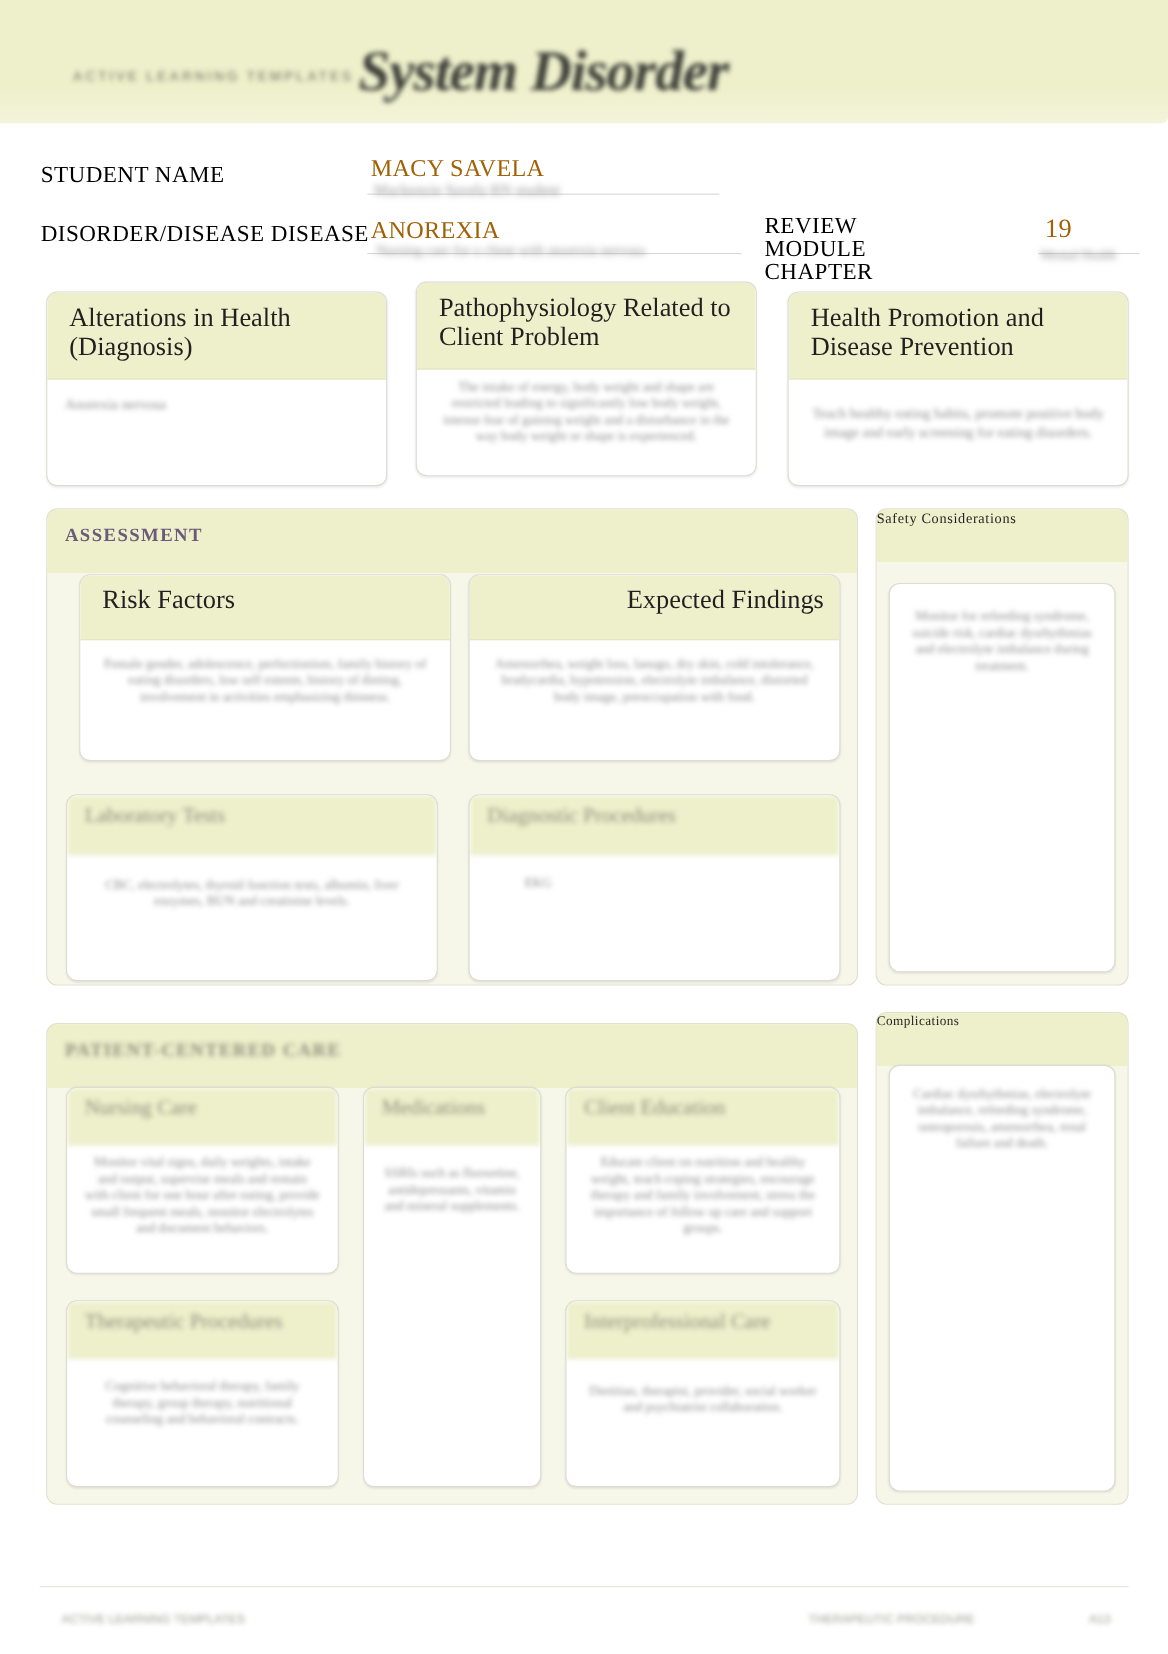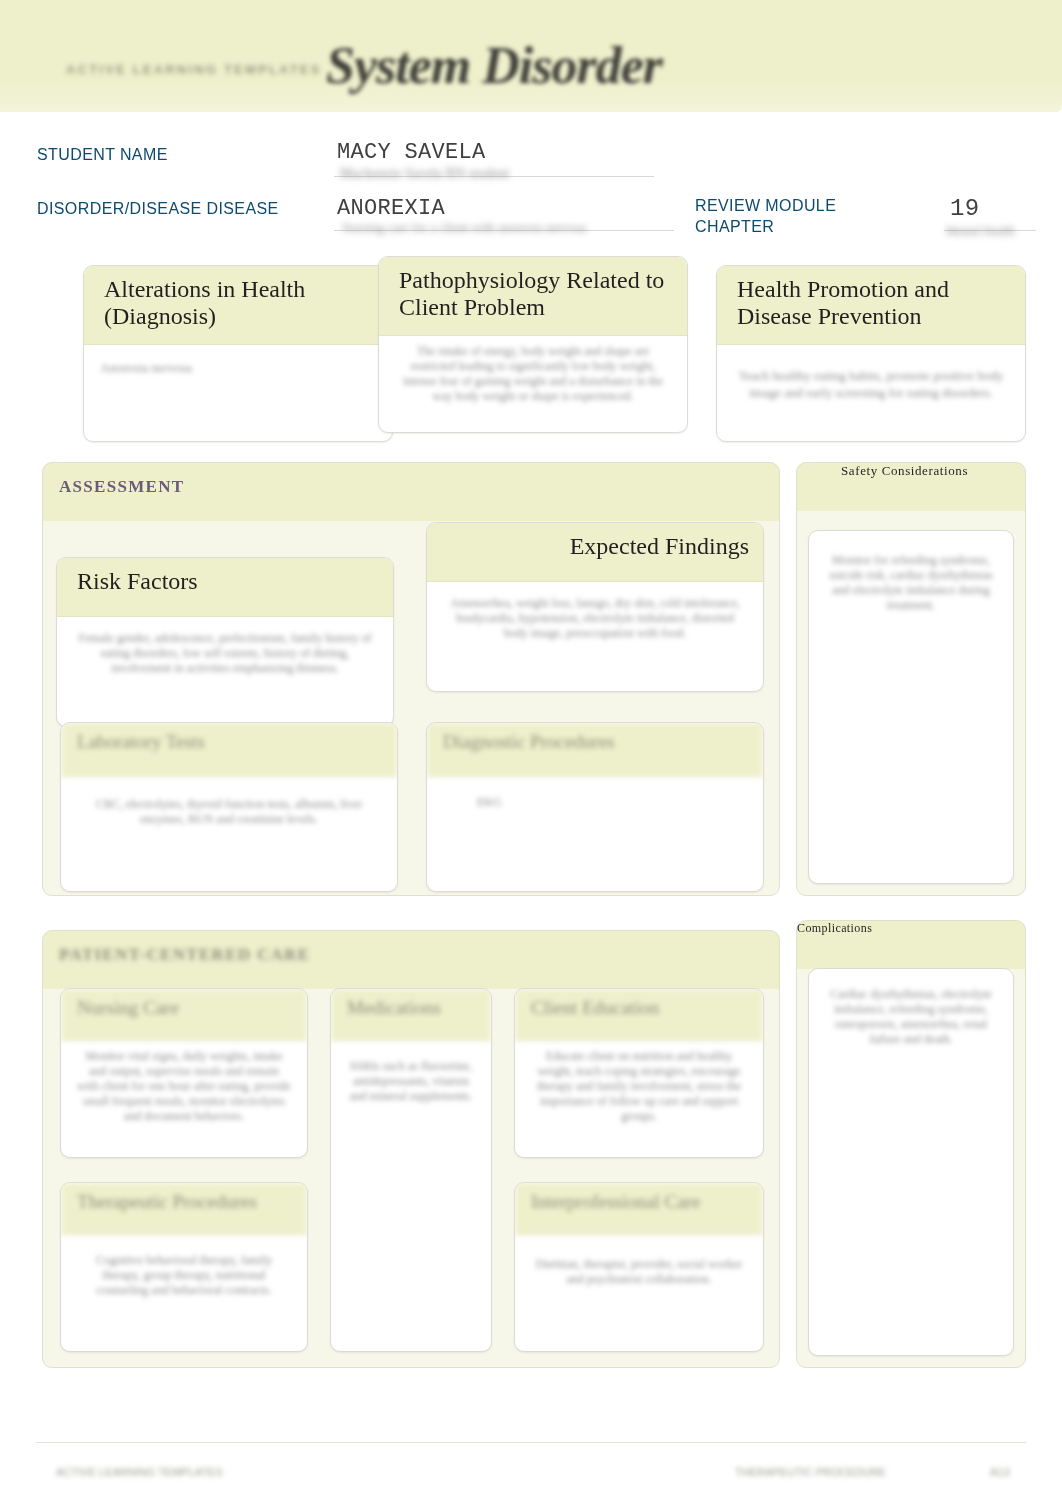--- a/index.html
+++ b/index.html
@@ -31,28 +31,28 @@
     font-family:"Liberation Serif", serif;
     font-style:italic;font-weight:700;
     font-size:52px;letter-spacing:-1px;
     color:#3e3e38;
     filter:blur(2.2px);
     white-space:nowrap;
   }
   
   .lbl{
     position:absolute;
-    font-family:Liberation Sans, sans-serif;
-    font-size:16px;letter-spacing:.4px;
-    color:#0c4a6e;
+    font-family:Liberation Serif, serif;
+    font-size:21px;letter-spacing:.4px;
+    color:#000000;
   }
   .val{
     position:absolute;
-    font-family:Liberation Mono, monospace;
-    font-size:22px;letter-spacing:.3px;color:#404040;
+    font-family:Liberation Serif, serif;
+    font-size:22px;letter-spacing:.3px;color:#a16207;
   }
   .rule{
     position:absolute;height:1px;background:#d8d8d8;
   }
   .redact{
     position:absolute;
     font-family:"Liberation Serif", serif;
     color:#8b8b8b;
     filter:blur(3px);
     white-space:nowrap;
@@ -150,21 +150,21 @@
 <div class="lbl" id="disorder-label">DISORDER/DISEASE DISEASE</div>
 <div class="val" id="disorder-value">ANOREXIA</div>
 <div class="rule" id="disorder-rule"></div>
 <div class="redact" id="disorder-blur">Nursing care for a client with anorexia nervosa</div>
 
 <div class="lbl" id="rm-label">REVIEW MODULE CHAPTER</div>
 <div class="val" id="rm-value">19</div>
 <div class="rule" id="rm-rule"></div>
 <div class="redact" id="rm-blur">Mental Health</div>
 
-<div class="card" style="left:42px;top:265px;width:308px;height:175px;margin-left:41px;">
+<div class="card" style="left:42px;top:265px;width:308px;height:175px;">
   <div class="cap" style="height:56px;">Alterations in Health (Diagnosis)</div>
   <div class="body" style="padding-top:14px;">
     <div class="blurtext left">Anorexia nervosa</div>
   </div>
 </div>
 
 <div class="card" style="left:378px;top:256px;width:308px;height:175px;">
   <div class="cap" style="height:56px;">Pathophysiology Related to Client Problem</div>
   <div class="body" style="padding-top:8px;">
     <div class="blurtext tight">The intake of energy, body weight and shape are restricted leading to significantly low body weight, intense fear of gaining weight and a disturbance in the way body weight or shape is experienced.</div>
@@ -175,21 +175,21 @@
   <div class="cap" style="height:56px;font-family:Liberation Serif, serif;">Health Promotion and Disease Prevention</div>
   <div class="body" style="padding-top:22px;">
     <div class="blurtext">Teach healthy eating habits, promote positive body image and early screening for eating disorders.</div>
   </div>
 </div>
 
 <div class="panel" style="left:42px;top:462px;width:736px;height:432px;">
   <div class="ptitle">ASSESSMENT</div>
 </div>
 
-<div class="card" style="left:56px;top:522px;width:336px;height:168px;margin-top:35px;">
+<div class="card" style="left:72px;top:522px;width:336px;height:168px;">
   <div class="cap" style="height:36px;">Risk Factors</div>
   <div class="body" style="padding-top:14px;">
     <div class="blurtext tight">Female gender, adolescence, perfectionism, family history of eating disorders, low self esteem, history of dieting, involvement in activities emphasizing thinness.</div>
   </div>
 </div>
 
 <div class="card" style="left:426px;top:522px;width:336px;height:168px;">
   <div class="cap" style="height:36px;text-align:right;">Expected Findings</div>
   <div class="body" style="padding-top:14px;">
     <div class="blurtext tight">Amenorrhea, weight loss, lanugo, dry skin, cold intolerance, bradycardia, hypotension, electrolyte imbalance, distorted body image, preoccupation with food.</div>
@@ -204,21 +204,21 @@
 </div>
 
 <div class="card" style="left:426px;top:722px;width:336px;height:168px;">
   <div class="cap small" style="height:36px;filter:blur(2.6px);color:#8e8e7e;">Diagnostic Procedures</div>
   <div class="body" style="padding-top:18px;">
     <div class="blurtext tight left" style="padding-left:34px;">EKG</div>
   </div>
 </div>
 
 <div class="sidepanel" style="left:796px;top:462px;width:228px;height:432px;">
-  <div class="ptitle blurred" style="left:14px;top:10px;font-size:13px;letter-spacing:.6px;line-height:15px;width:190px;white-space:normal;padding-left:44px;">Safety Considerations</div>
+  <div class="ptitle blurred" style="left:14px;top:10px;font-size:13px;letter-spacing:.6px;line-height:15px;width:190px;white-space:normal;">Safety Considerations</div>
 </div>
 <div class="card" style="left:808px;top:530px;width:204px;height:352px;">
   <div class="body" style="padding-top:22px;">
     <div class="blurtext tight">Monitor for refeeding syndrome, suicide risk, cardiac dysrhythmias and electrolyte imbalance during treatment.</div>
   </div>
 </div>
 
 <div class="panel" style="left:42px;top:930px;width:736px;height:436px;">
   <div class="ptitle blurred">PATIENT-CENTERED CARE</div>
 </div>

